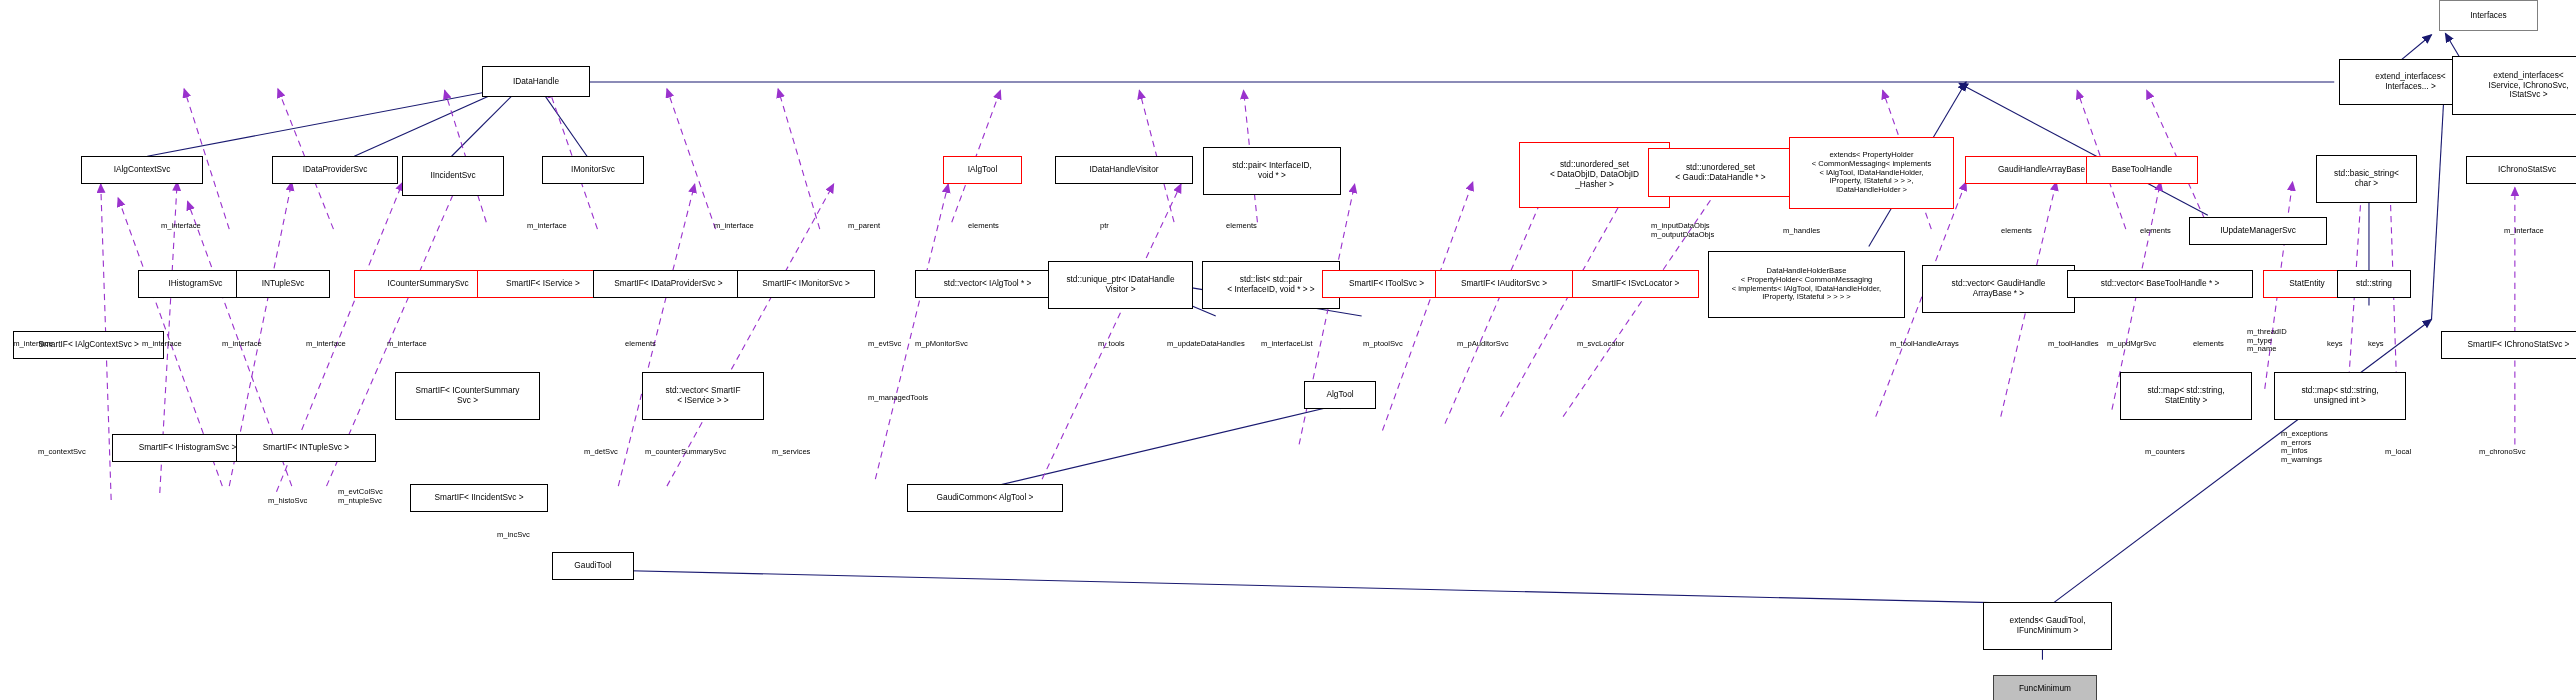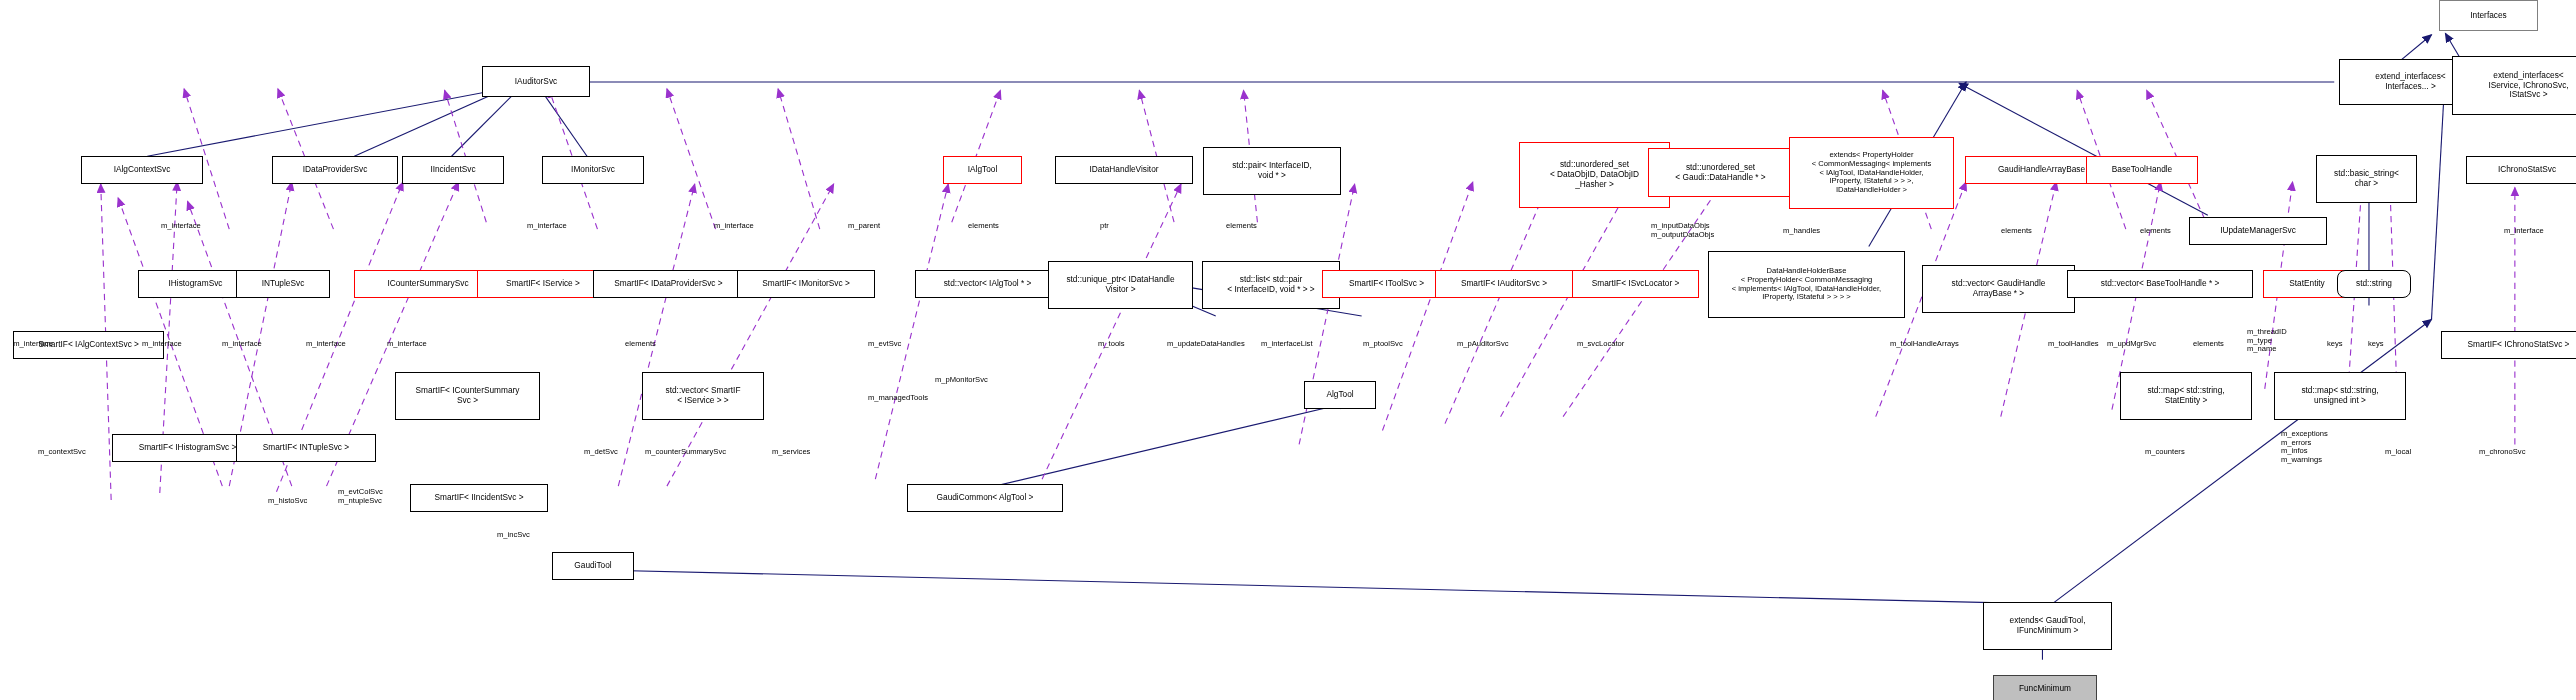--- a/index.html
+++ b/index.html
@@ -109,30 +109,30 @@
       <path d="M1030,330 L960,128"></path>
       <path d="M1180,330 L1120,128"></path>
       <path d="M480,330 L400,128"></path>
       <path d="M330,330 L265,128"></path>
       <path d="M320,700 L170,285"></path>
       <path d="M420,700 L270,290"></path>
     </g>
   </svg>
 
   <div id="nodes-layer">
-      <div class="node" style="left: 482px; top: 66px; width: 108px; height: 31px; font-size: 8.3px;">IAuditorSvc</div>
+      <div class="node" style="left: 482px; top: 66px; width: 108px; height: 31px; font-size: 8.3px;">IDataHandle</div>
       <div class="node grey" style="left: 2439px; top: 0px; width: 99px; height: 31px; font-size: 8.3px;">Interfaces</div>
       <div class="node" style="left: 2339px; top: 59px; width: 143px; height: 46px; font-size: 8.3px;">extend_interfaces&lt;
 Interfaces... &gt;</div>
       <div class="node" style="left: 2452px; top: 56px; width: 153px; height: 59px; font-size: 8.3px;">extend_interfaces&lt;
 IService, IChronoSvc,
 IStatSvc &gt;</div>
       <div class="node" style="left: 81px; top: 156px; width: 122px; height: 28px; font-size: 8.3px;">IAlgContextSvc</div>
       <div class="node" style="left: 272px; top: 156px; width: 126px; height: 28px; font-size: 8.3px;">IDataProviderSvc</div>
-      <div class="node" style="left: 402px; top: 156px; width: 102px; height: 28px; font-size: 8.3px;">IIncidentSvc</div>
+      <div class="node" style="left: 402px; top: 156px; width: 102px; height: 40px; font-size: 8.3px;">IIncidentSvc</div>
       <div class="node" style="left: 542px; top: 156px; width: 102px; height: 28px; font-size: 8.3px;">IMonitorSvc</div>
       <div class="node red" style="left: 943px; top: 156px; width: 79px; height: 28px; font-size: 8.3px;">IAlgTool</div>
       <div class="node" style="left: 1055px; top: 156px; width: 138px; height: 28px; font-size: 8.3px;">IDataHandleVisitor</div>
       <div class="node" style="left: 1203px; top: 147px; width: 138px; height: 48px; font-size: 8.3px;">std::pair&lt; InterfaceID,
 void * &gt;</div>
       <div class="node red" style="left: 1519px; top: 142px; width: 151px; height: 66px; font-size: 8.3px;">std::unordered_set
 &lt; DataObjID, DataObjID
 _Hasher &gt;</div>
       <div class="node red" style="left: 1648px; top: 148px; width: 145px; height: 49px; font-size: 8.3px;">std::unordered_set
 &lt; Gaudi::DataHandle * &gt;</div>
@@ -162,21 +162,21 @@
       <div class="node red" style="left: 1572px; top: 270px; width: 127px; height: 28px; font-size: 8.3px;">SmartIF&lt; ISvcLocator &gt;</div>
       <div class="node" style="left: 1708px; top: 251px; width: 197px; height: 67px; font-size: 7.6px;">DataHandleHolderBase
 &lt; PropertyHolder&lt; CommonMessaging
 &lt; implements&lt; IAlgTool, IDataHandleHolder,
 IProperty, IStateful &gt; &gt; &gt; &gt;</div>
       <div class="node" style="left: 1922px; top: 265px; width: 153px; height: 48px; font-size: 8.3px;">std::vector&lt; GaudiHandle
 ArrayBase * &gt;</div>
       <div class="node" style="left: 2067px; top: 270px; width: 186px; height: 28px; font-size: 8.3px;">std::vector&lt; BaseToolHandle * &gt;</div>
       <div class="node" style="left: 2189px; top: 217px; width: 138px; height: 28px; font-size: 8.3px;">IUpdateManagerSvc</div>
       <div class="node red" style="left: 2263px; top: 270px; width: 88px; height: 28px; font-size: 8.3px;">StatEntity</div>
-      <div class="node" style="left: 2337px; top: 270px; width: 74px; height: 28px; font-size: 8.3px; border-radius: 8px;">std::string</div>
+      <div class="node" style="left: 2337px; top: 270px; width: 74px; height: 28px; font-size: 8.3px;">std::string</div>
       <div class="node" style="left: 2441px; top: 331px; width: 155px; height: 28px; font-size: 8.3px;">SmartIF&lt; IChronoStatSvc &gt;</div>
       <div class="node" style="left: 13.2px; top: 331px; width: 151px; height: 28px; font-size: 8.3px;">SmartIF&lt; IAlgContextSvc &gt;</div>
       <div class="node" style="left: 395px; top: 372px; width: 145px; height: 48px; font-size: 8.3px;">SmartIF&lt; ICounterSummary
 Svc &gt;</div>
       <div class="node" style="left: 642px; top: 372px; width: 122px; height: 48px; font-size: 8.3px;">std::vector&lt; SmartIF
 &lt; IService &gt; &gt;</div>
       <div class="node" style="left: 1304px; top: 381px; width: 72px; height: 28px; font-size: 8.3px;">AlgTool</div>
       <div class="node" style="left: 2120px; top: 372px; width: 132px; height: 48px; font-size: 8.3px;">std::map&lt; std::string,
 StatEntity &gt;</div>
       <div class="node" style="left: 2274px; top: 372px; width: 132px; height: 48px; font-size: 8.3px;">std::map&lt; std::string,
@@ -204,21 +204,21 @@
       <div class="edgelabel" style="left: 2001px; top: 227px;">elements</div>
       <div class="edgelabel" style="left: 2140px; top: 227px;">elements</div>
       <div class="edgelabel" style="left: 2504px; top: 227px;">m_interface</div>
       <div class="edgelabel" style="left: 13.2px; top: 340px;">m_interface</div>
       <div class="edgelabel" style="left: 142px; top: 340px;">m_interface</div>
       <div class="edgelabel" style="left: 222px; top: 340px;">m_interface</div>
       <div class="edgelabel" style="left: 306px; top: 340px;">m_interface</div>
       <div class="edgelabel" style="left: 387px; top: 340px;">m_interface</div>
       <div class="edgelabel" style="left: 625px; top: 340px;">elements</div>
       <div class="edgelabel" style="left: 868px; top: 340px;">m_evtSvc</div>
-      <div class="edgelabel" style="left: 935px; top: 340px; margin-top: 36px;">m_pMonitorSvc</div>
+      <div class="edgelabel" style="left: 915px; top: 340px;">m_pMonitorSvc</div>
       <div class="edgelabel" style="left: 1098px; top: 340px;">m_tools</div>
       <div class="edgelabel" style="left: 1167px; top: 340px;">m_updateDataHandles</div>
       <div class="edgelabel" style="left: 1261px; top: 340px;">m_interfaceList</div>
       <div class="edgelabel" style="left: 1363px; top: 340px;">m_ptoolSvc</div>
       <div class="edgelabel" style="left: 1457px; top: 340px;">m_pAuditorSvc</div>
       <div class="edgelabel" style="left: 1577px; top: 340px;">m_svcLocator</div>
       <div class="edgelabel" style="left: 1890px; top: 340px;">m_toolHandleArrays</div>
       <div class="edgelabel" style="left: 2016px; top: 340px; padding-left: 32px;">m_toolHandles</div>
       <div class="edgelabel" style="left: 2107px; top: 340px;">m_updMgrSvc</div>
       <div class="edgelabel" style="left: 2193px; top: 340px;">elements</div>

